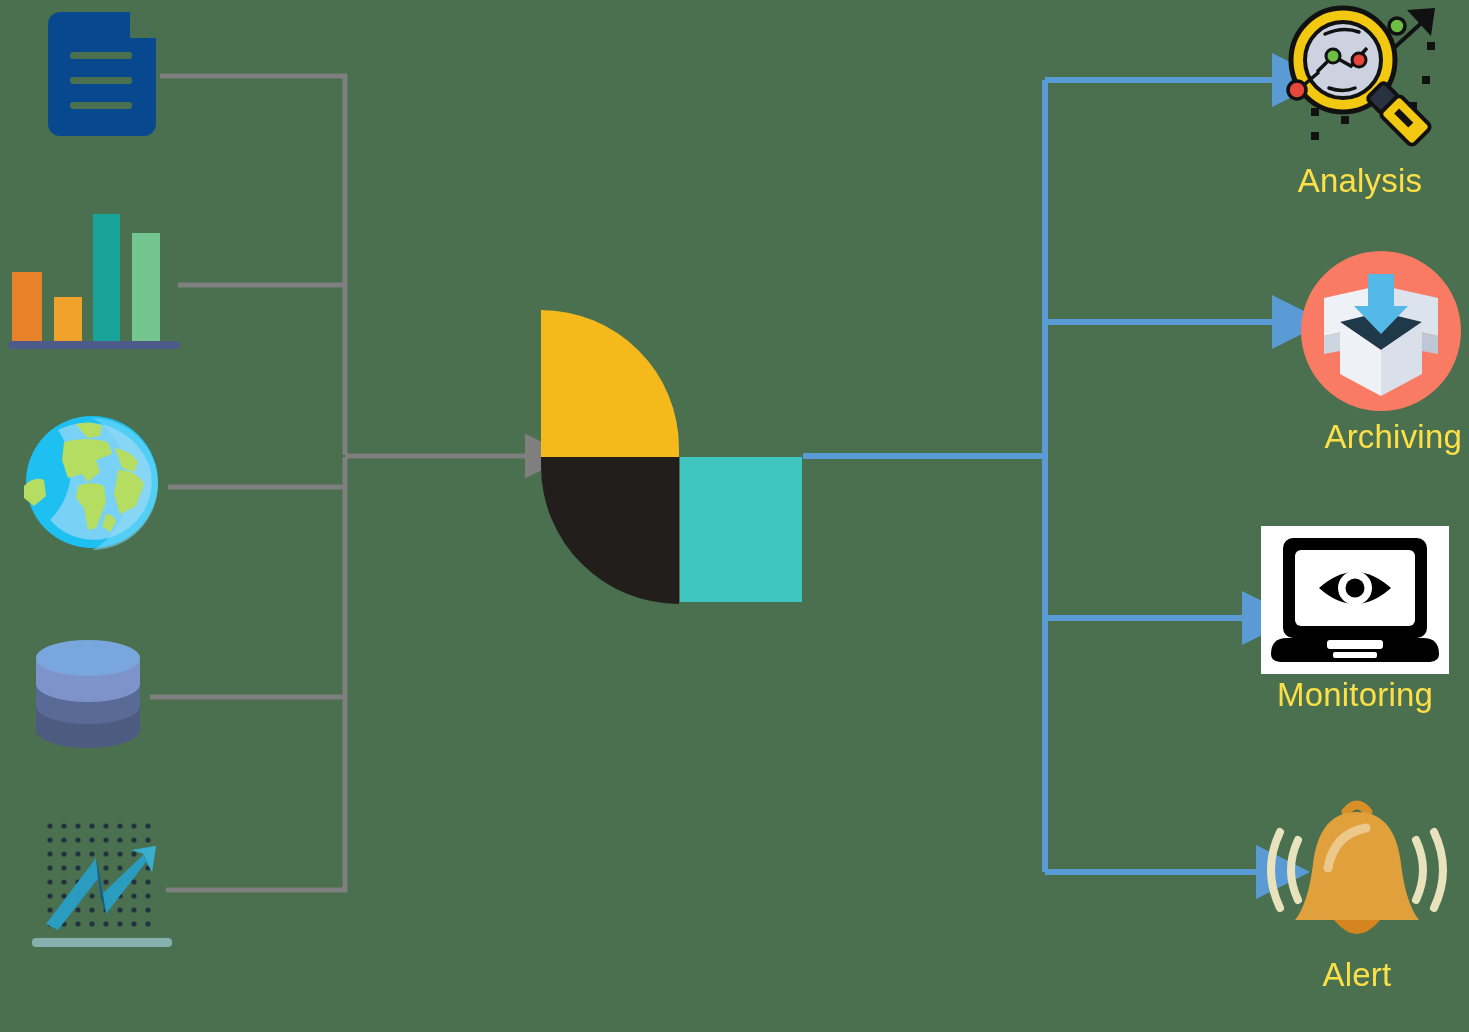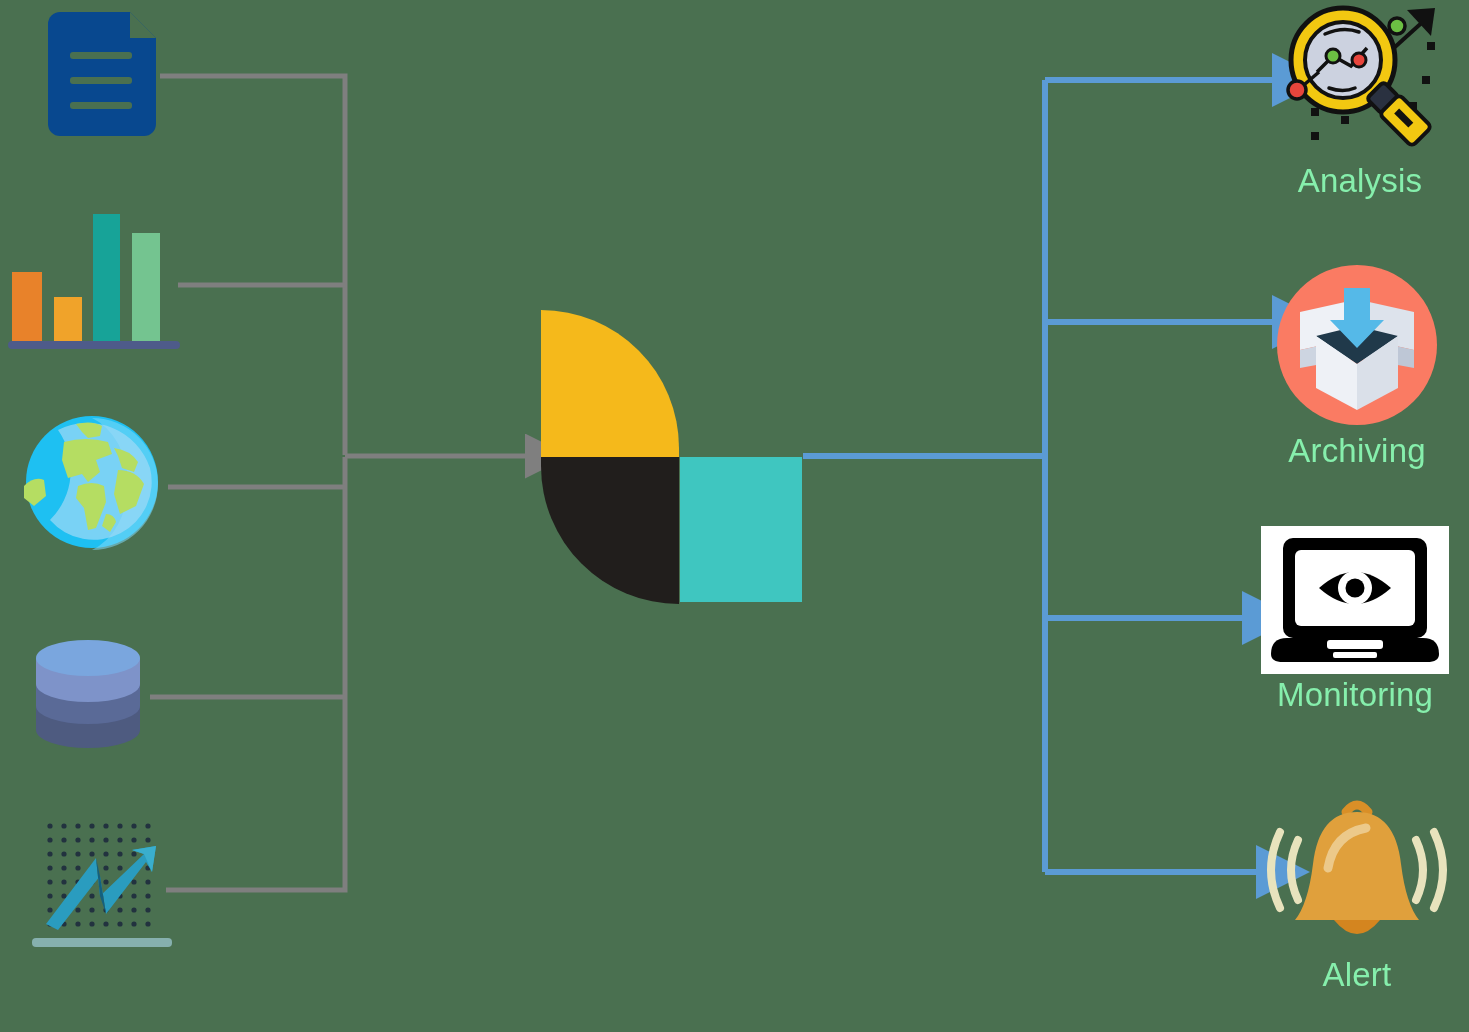--- a/index.html
+++ b/index.html
@@ -26,21 +26,21 @@
   
   .db{position:absolute;left:32px;top:638px;width:110px;height:110px;}
 
   
   .growth{position:absolute;left:22px;top:806px;width:150px;height:140px;}
 
   
   .target{position:absolute;width:210px;text-align:center;}
   .target .art{position:relative;margin:0 auto;}
   .target .lbl{
-    font-size:33px;color:#86efac;font-family:"Liberation Sans", sans-serif;
+    font-size:33px;color:#fde047;font-family:"Liberation Sans", sans-serif;
     letter-spacing:.2px;margin-top:4px;line-height:1.05;
   }
 
   .mon-card{width:188px;height:148px;background:#ffffff;margin:0 auto;position:relative;}
 
   
   .logo{position:absolute;left:541px;top:310px;width:262px;height:292px;}
   .logo-yellow{position:absolute;left:0;top:0;width:138px;height:147px;background:#f5b91b;border-top-left-radius:0;border-top-right-radius:138px;border-bottom-right-radius:0;}
   .logo-black{position:absolute;left:0;top:147px;width:138px;height:147px;background:#211e1c;border-bottom-left-radius:138px;}
   .logo-teal{position:absolute;left:139px;top:147px;width:122px;height:145px;background:#3fc6c0;}
@@ -251,21 +251,21 @@
           <rect x="124" y="82" width="46" height="28" rx="5" fill="#f2c811" stroke="#111" stroke-width="4"></rect>
           <rect x="134" y="92" width="20" height="7" fill="#111"></rect>
         </g>
         <circle cx="30" cy="86" r="9" fill="#e8453c" stroke="#111" stroke-width="3.5"></circle>
         <path d="M38,80 L52,68" stroke="#111" stroke-width="3.5"></path>
       </svg>
     </div>
     <div class="lbl">Analysis</div>
   </div>
 
-  <div class="target" style="left:1252px; top:264px;">
+  <div class="target" style="left:1252px; top:250px;text-align:right;">
     <div class="art">
       <svg width="162" height="162" viewBox="0 0 162 162">
         <circle cx="81" cy="81" r="80" fill="#fa7b63"></circle>
 
         <path d="M24,48 L78,36 L78,74 L24,86 z" fill="#eef1f6"></path>
         <path d="M138,48 L84,36 L84,74 L138,86 z" fill="#dde3ec"></path>
         <path d="M24,86 L78,74 L78,94 L24,104 z" fill="#cdd5e1"></path>
         <path d="M138,86 L84,74 L84,94 L138,104 z" fill="#bec7d6"></path>
 
         <path d="M40,72 L81,62 L122,72 L81,100 z" fill="#20394a"></path>

